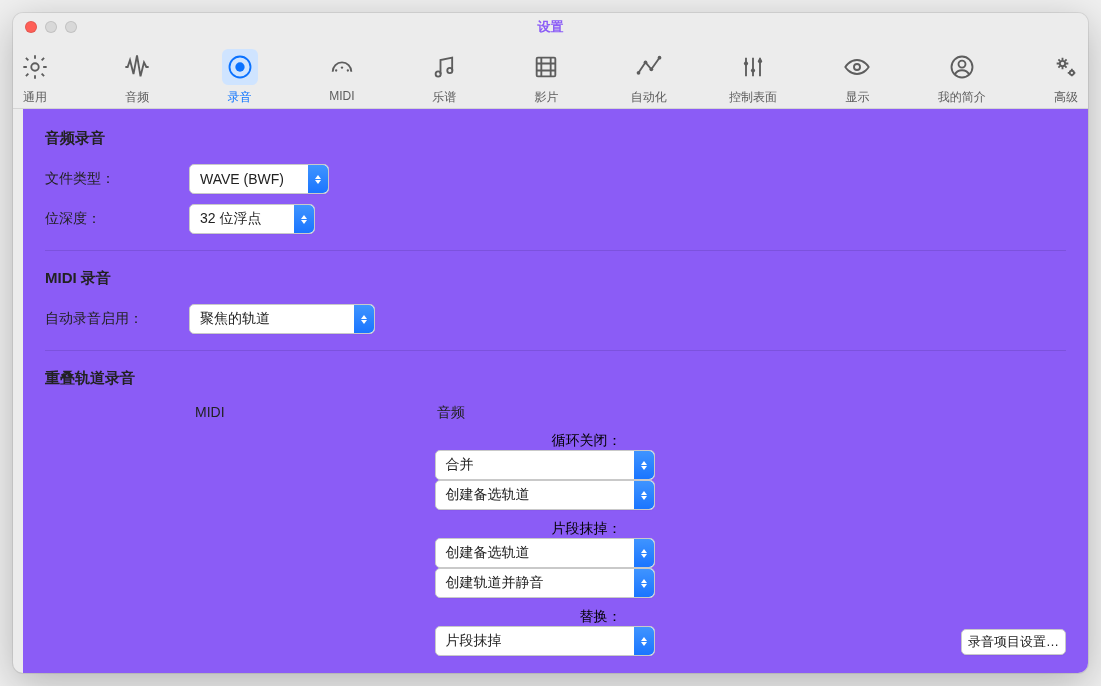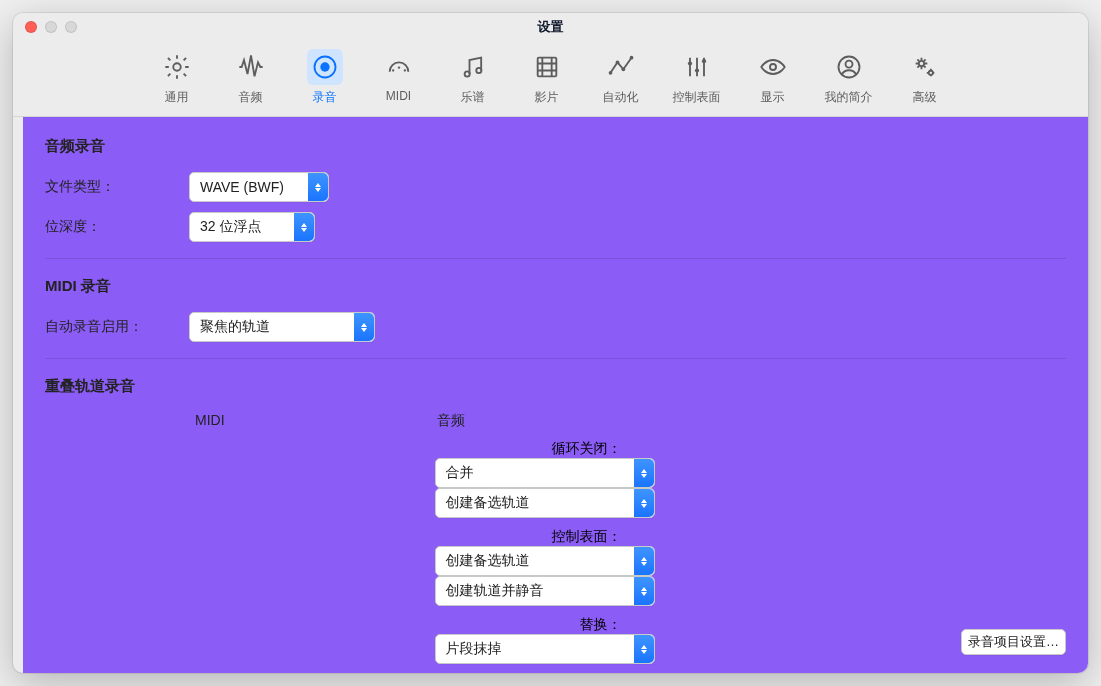--- a/index.html
+++ b/index.html
@@ -27,26 +27,26 @@
     .traffic {
       position: absolute; left: 12px; top: 8px;
       display: flex; gap: 8px;
     }
     .tl { width: 12px; height: 12px; border-radius: 50%; }
     .tl.red { background: #ff5f57; border: .5px solid rgba(0,0,0,.1); }
     .tl.amber { background: #d8d8d8; border: .5px solid rgba(0,0,0,.1); }
     .tl.green { background: #d8d8d8; border: .5px solid rgba(0,0,0,.1); }
     .title {
       flex: 1; text-align: center;
-      font-size: 13px; font-weight: 600; color: #0f172a;
+      font-size: 13px; font-weight: 600; color: #8b5cf6;
     }
     
     .toolbar {
-      display: flex; justify-content: center; gap: 30px;
-      padding: 8px 0 10px;
+      display: flex; justify-content: space-between; 
+      padding: 8px 0 2px;
       border-bottom: 1px solid rgba(0,0,0,.1);
       background: #ececec;
     }
     .tabbtn {
       display: flex; flex-direction: column; align-items: center;
       gap: 4px;
       cursor: default;
       color: #5d5d5d;
       min-width: 44px;
     }
@@ -305,21 +305,21 @@
       </div>
       <div class="cell">
         <div class="select sel-220">
           <span>创建备选轨道</span>
           <span class="knob"></span>
         </div>
       </div>
     </div>
 
     <div class="grid-row">
-      <div class="lbl">控制表面：</div>
+      <div class="lbl">片段抹掉：</div>
       <div class="cell">
         <div class="select sel-220">
           <span>创建备选轨道</span>
           <span class="knob"></span>
         </div>
       </div>
       <div class="cell">
         <div class="select sel-220">
           <span>创建轨道并静音</span>
           <span class="knob"></span>

